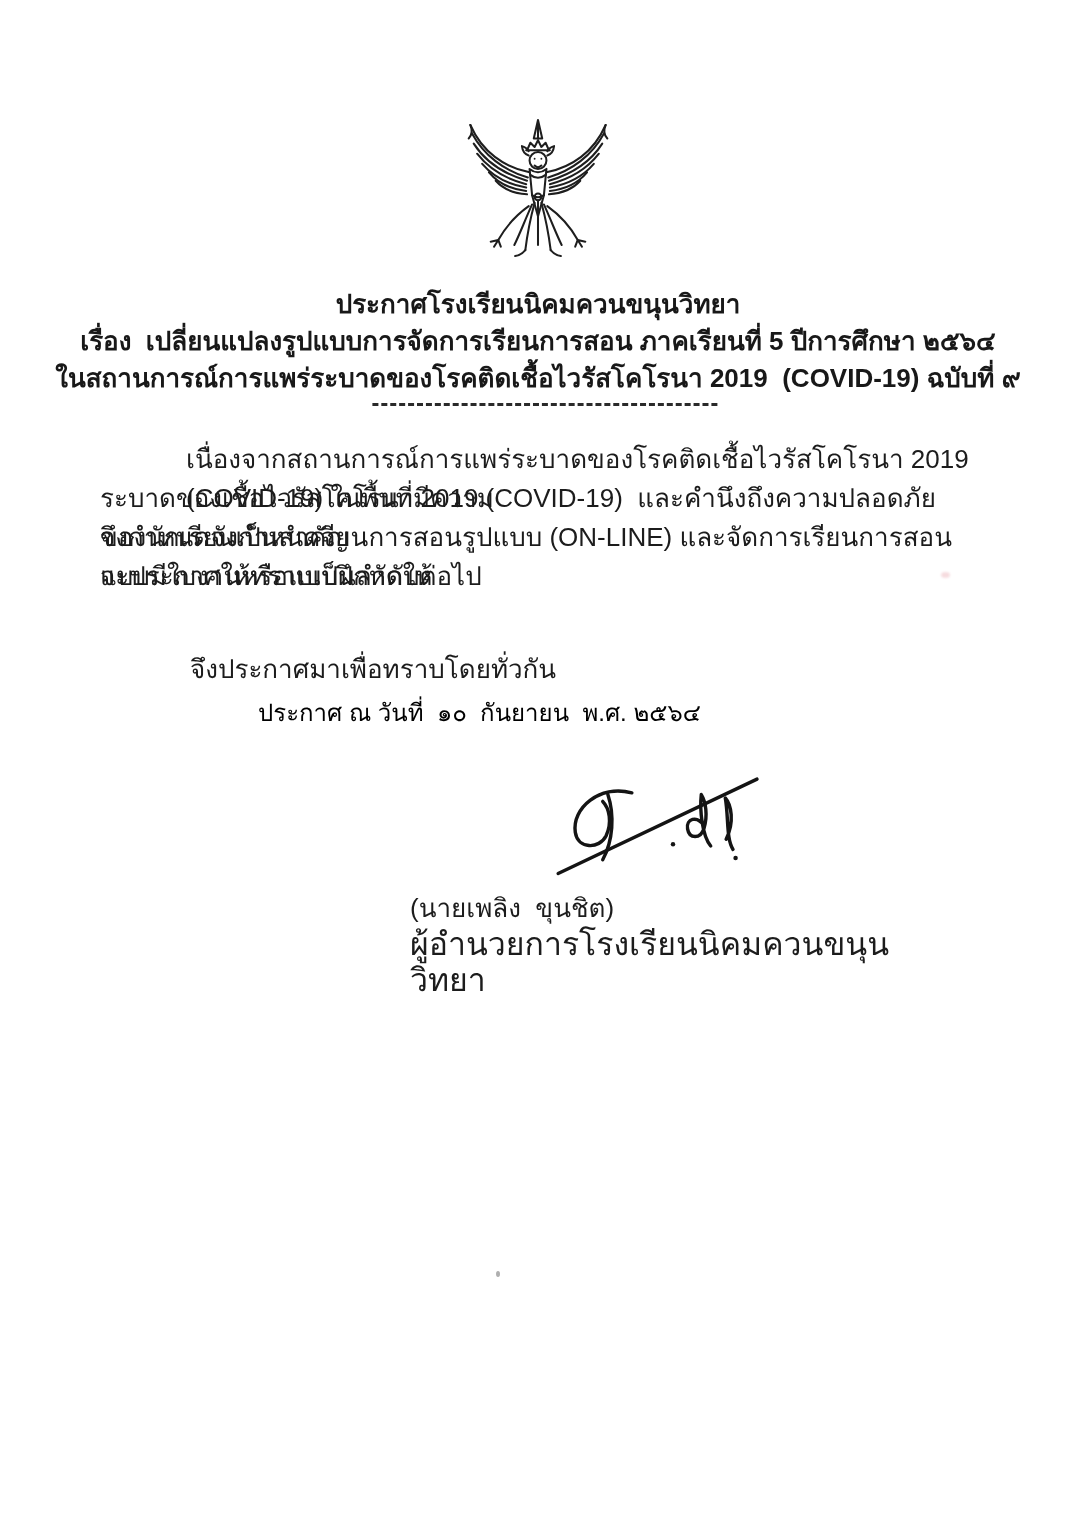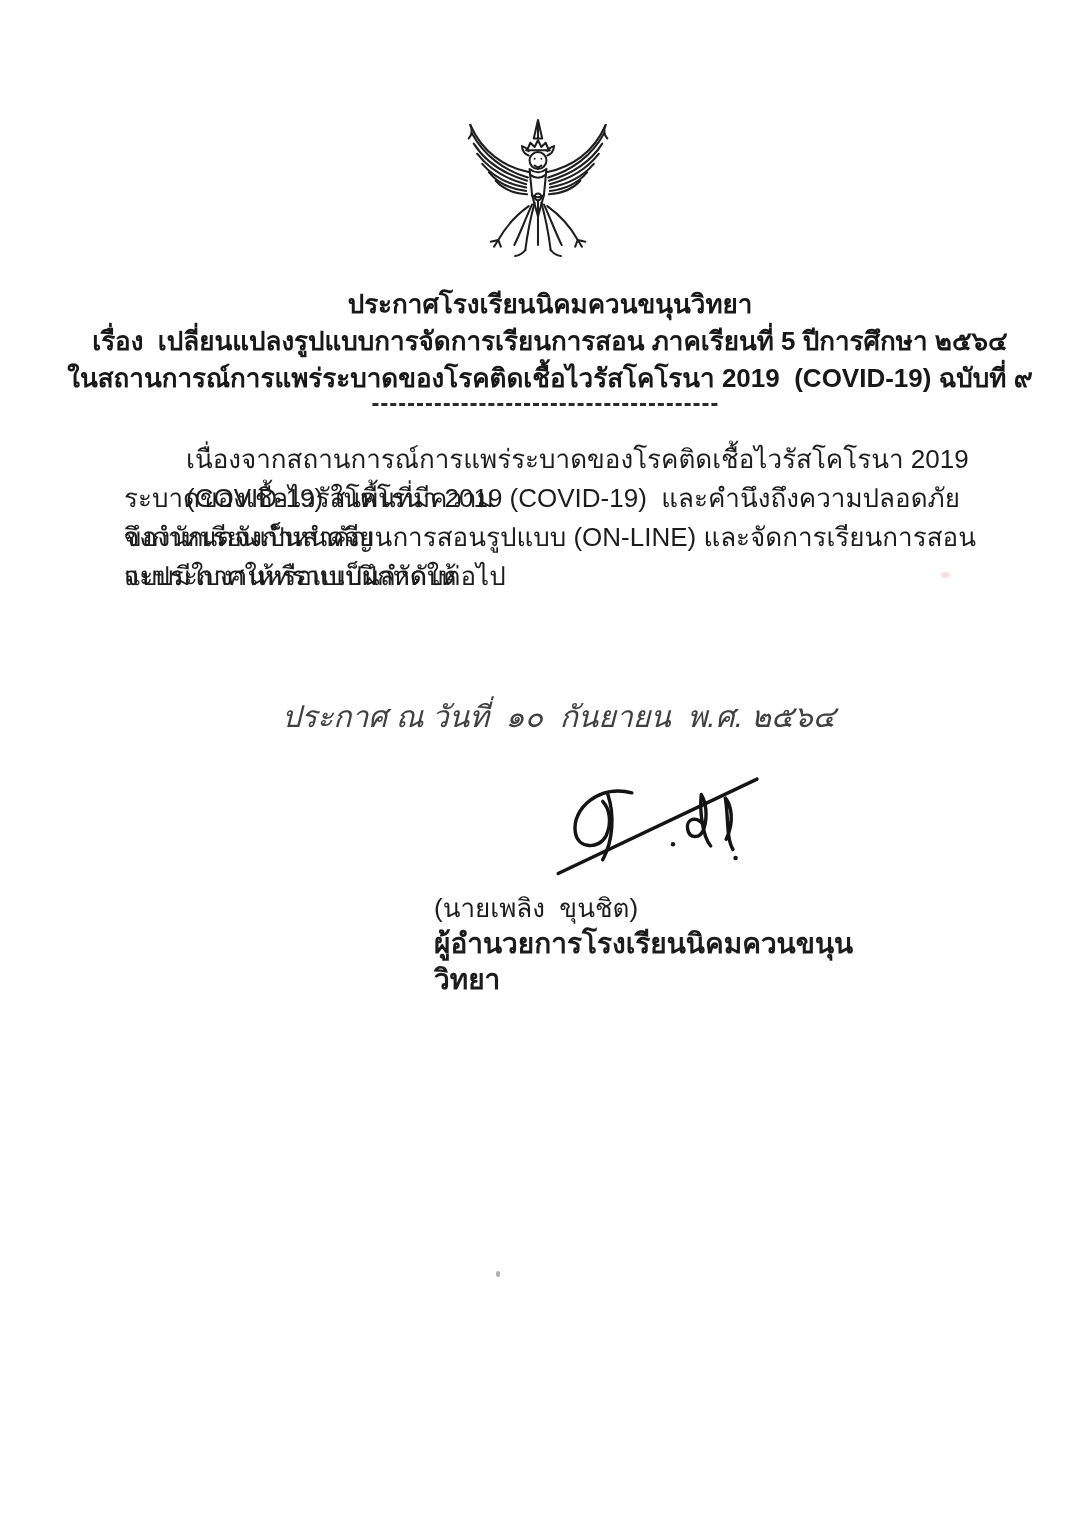--- a/index.html
+++ b/index.html
@@ -9,21 +9,21 @@
   }
   .page {
     position: relative;
     width: 1076px;
     height: 1522px;
     background: #ffffff;
     overflow: hidden;
     font-family: "Liberation Sans", sans-serif;
     color: #1c1c1c;
   }
-  .t { white-space: pre-wrap; padding-left: 24px; }
+  .t { white-space: pre-wrap; }
 
   .emblem-wrap {
     position: absolute;
     top: 116px;
     left: 0;
     width: 100%;
     text-align: center;
   }
   .emblem-wrap svg { display: inline-block; }
 
@@ -65,47 +65,45 @@
     position: absolute;
     top: 648px;
     left: 190px;
     font-size: 26px;
     color: #1c1c1c;
   }
   .date-line {
     position: absolute;
     top: 693px;
     left: 258px;
-    font-size: 30px;
-    color: #404040;
-    font-style: italic;
+    font-size: 24px;
+    color: #000000;
   }
 
   .signature-block {
     position: absolute;
     top: 762px;
     left: 410px;
     width: 490px;
   }
   .signature-block svg {
     display: block;
     margin: 0 auto;
     transform: translateX(30px);
   }
   .signer-name {
     margin-top: 8px;
     font-size: 26px;
     line-height: 36px;
     color: #1c1c1c;
   }
   .signer-title {
-    font-size: 28px;
+    font-size: 32px;
     line-height: 36px;
     color: #1c1c1c;
-    font-weight: bold;
   }
 
   .speck-pink {
     position: absolute;
     top: 572px;
     left: 941px;
     width: 9px;
     height: 6px;
     border-radius: 50%;
     background: rgba(225, 140, 150, 0.30);
@@ -195,20 +193,21 @@
 
   <div class="dashed-divider"></div>
 
   <div class="doc-body">
     <div class="line indent t">เนื่องจากสถานการณ์การแพร่ระบาดของโรคติดเชื้อไวรัสโคโรนา 2019 (COVID-19) ในพื้นที่มีความ</div>
     <div class="line t">ระบาดของเชื้อไวรัสโคโรนา 2019 (COVID-19)  และคำนึงถึงความปลอดภัยของนักเรียนเป็นสำคัญ</div>
     <div class="line t">จึงกำหนดจังกำหนดจียนการสอนรูปแบบ (ON-LINE) และจัดการเรียนการสอนแบบมีใบงานหรือแบบฝึกหัดให้</div>
     <div class="line t">จะประกาศให้ทราบเป็นลำดับต่อไป</div>
   </div>
 
+  <div class="closing-line t">จึงประกาศมาเพื่อทราบโดยทั่วกัน</div>
 
   <div class="date-line t">ประกาศ ณ วันที่  ๑๐  กันยายน  พ.ศ. ๒๕๖๔</div>
 
   <div class="signature-block">
     <svg width="300" height="120" viewBox="0 0 320 140" aria-hidden="true">
       <g fill="none" stroke="#141414" stroke-width="4" stroke-linecap="round" stroke-linejoin="round">
 
         <path d="M12,130 L244,20"></path>
 
         <path d="M98,36 C60,26 28,54 32,82 C35,102 60,102 68,86 C75,71 72,54 64,46"></path>

